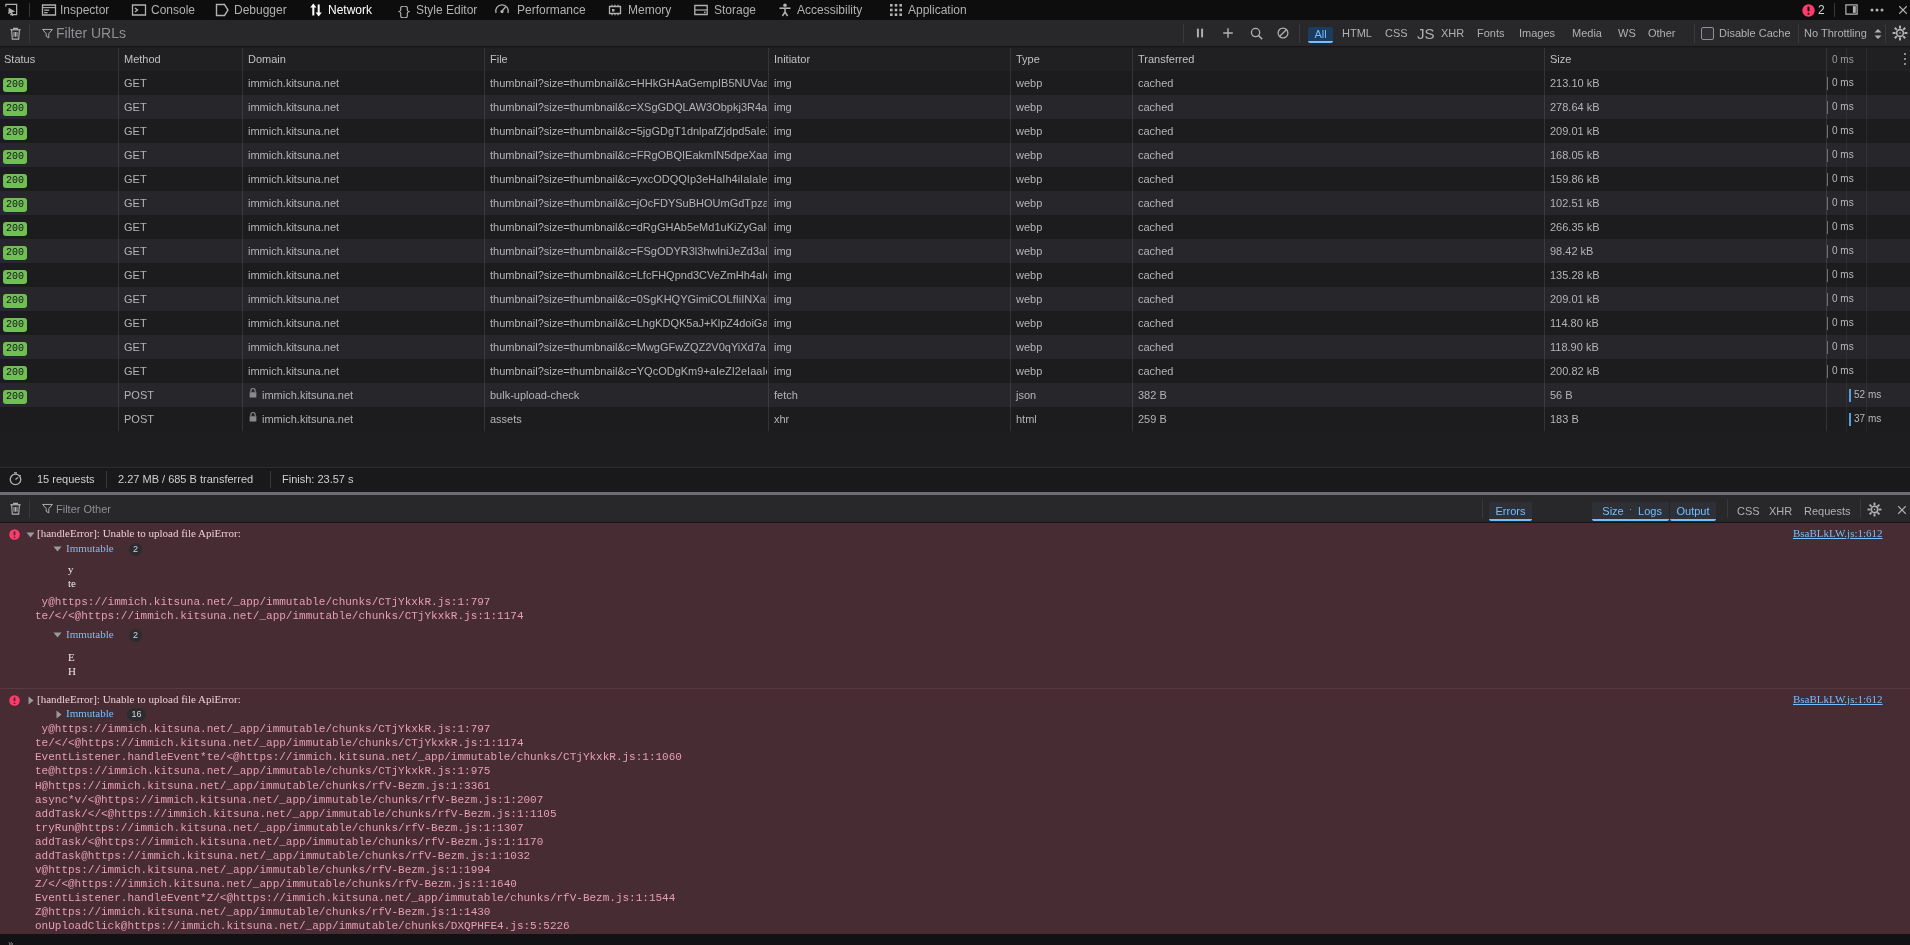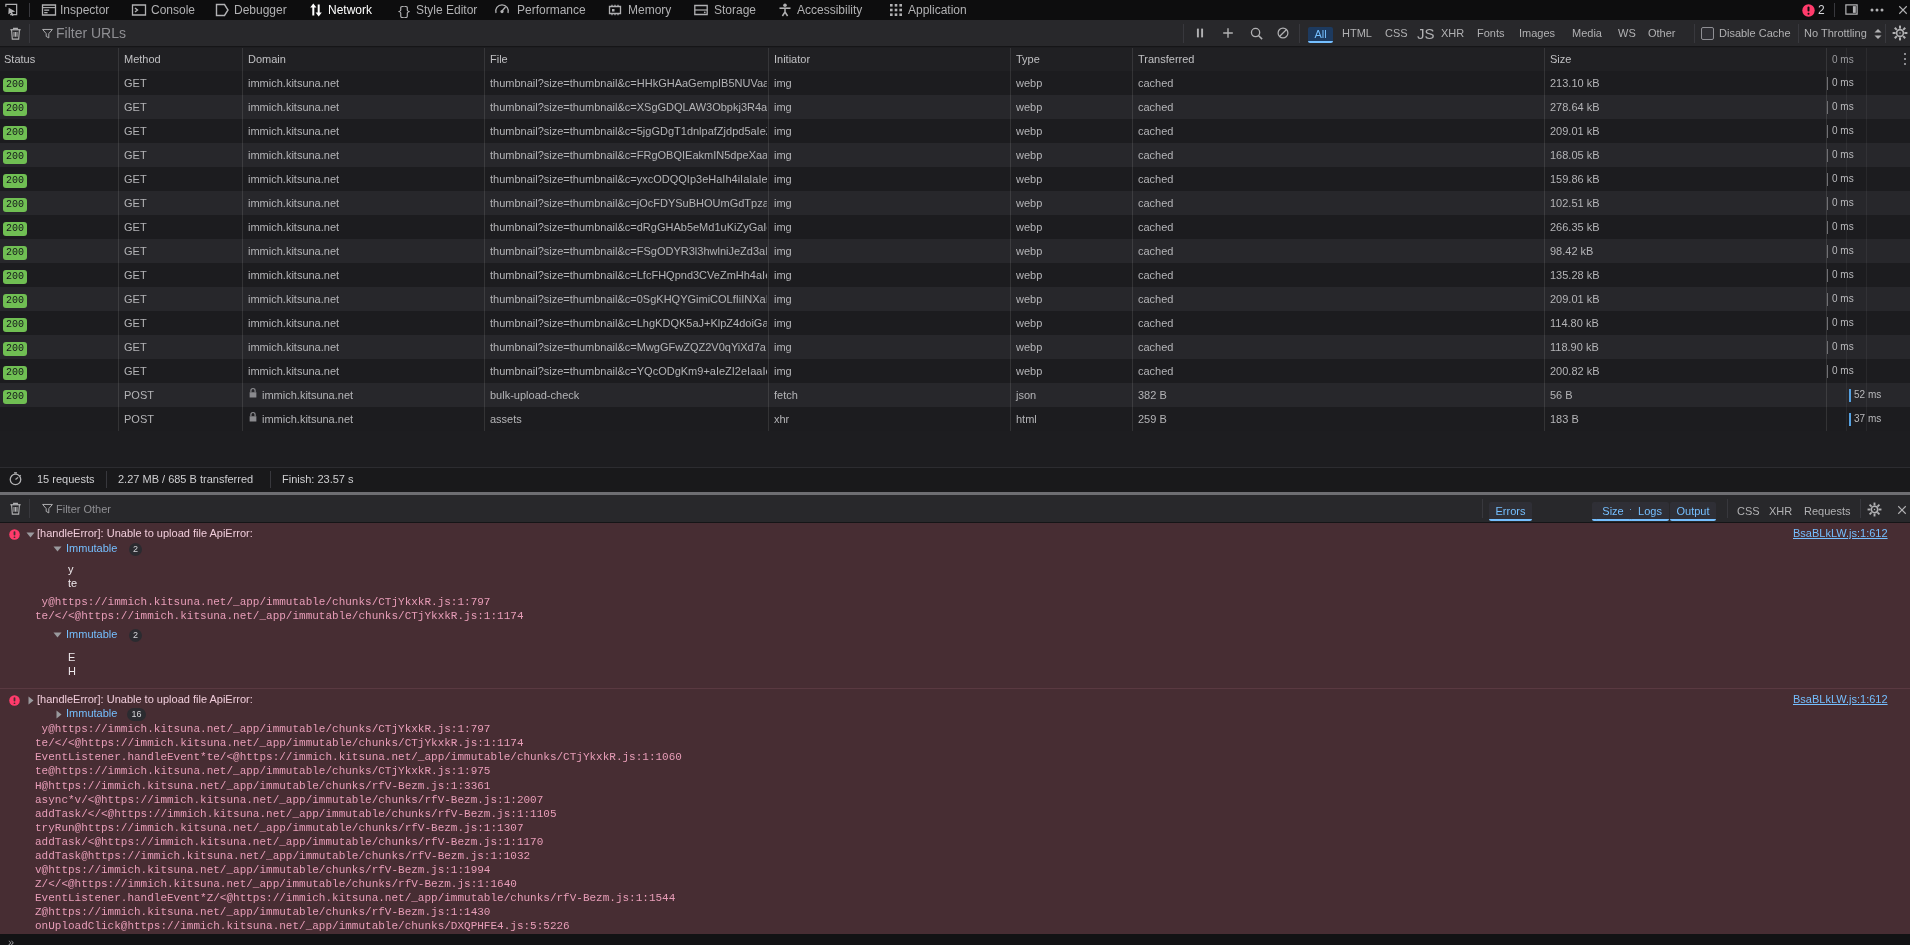--- a/index.html
+++ b/index.html
@@ -3,21 +3,21 @@
 *{margin:0;padding:0;box-sizing:border-box}
 html,body{width:1910px;height:945px;background:#1d1d20;font-family:"Liberation Sans",sans-serif;overflow:hidden}
 body{position:relative}
 .abs{position:absolute}
 .tab{position:absolute;top:0;height:20px;line-height:20px;font-size:12px;color:#b1b1b3;white-space:nowrap}
 .hl{position:absolute;font-size:11px;color:#c0c0c3;top:0;line-height:23px;white-space:nowrap}
 .row{position:absolute;left:0;width:1910px;height:24px;font-size:11px;color:#b4b4b7;line-height:24px}
 .row span{position:absolute;top:0;white-space:nowrap}
 .badge{position:absolute;left:3px;top:7px;width:24px;height:14px;background:#70bf53;color:#15181b;font-family:"Liberation Mono",monospace;font-size:10px;line-height:14px;text-align:center;border-radius:3px}
 .vline{position:absolute;width:1px;background:rgba(255,255,255,0.10)}
-.mono{font-family:Liberation Sans, sans-serif;font-size:11px}
+.mono{font-family:Liberation Serif, serif;font-size:11px}
 .cbtn{position:absolute;top:502px;height:19px;background:#2f2f36;color:#75bfff;font-size:11px;line-height:18px;text-align:center;border-bottom:2px solid #75bfff;border-radius:2px}
 .ctxt{position:absolute;top:502px;height:19px;color:#b1b1b3;font-size:11px;line-height:18px}
 .stack{position:absolute;left:0;width:1910px;font-family:"Liberation Mono",monospace;font-size:11px;color:#e89db8;white-space:pre}
 </style></head><body>
 <div class="abs" style="left:0;top:0;width:1910px;height:20px;background:#0d0d0e"></div>
 <svg style="position:absolute;left:4px;top:2px" width="15" height="15" viewBox="0 0 16 16" fill="none">
     <path d="M2 5 V2.5 H13.5 V13.5 H6.5" stroke="#b1b1b3" stroke-width="1.3" fill="none"></path>
     <path d="M5 6 L12 10 L8.6 10.8 L10.3 14 L8.7 14.8 L7 11.6 L4.6 13 Z" fill="#b1b1b3"></path>
   </svg>
 <div class="abs" style="left:29px;top:3px;width:1px;height:14px;background:#38383d"></div>

